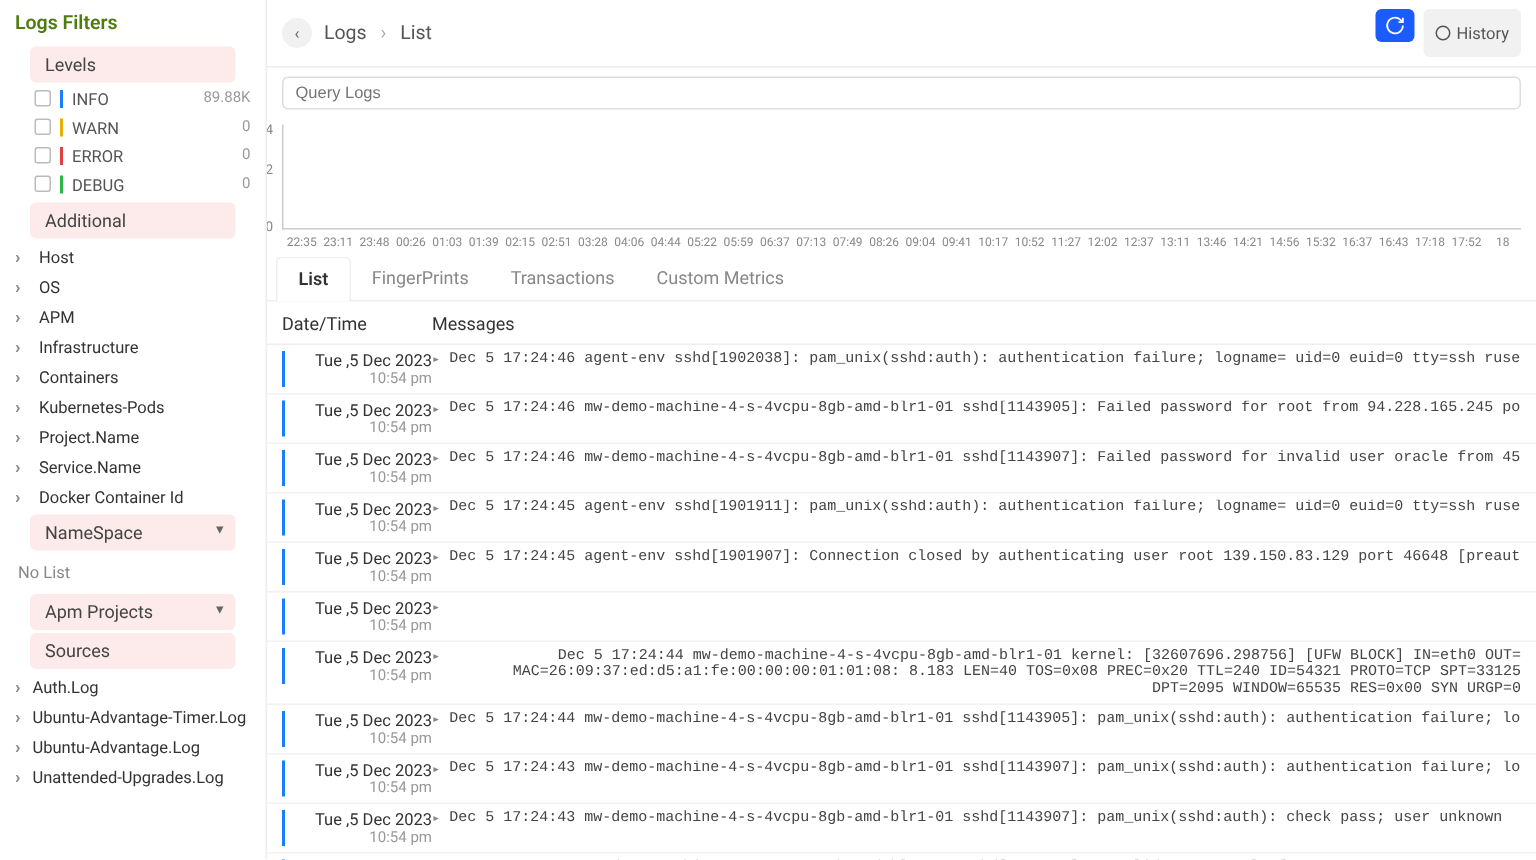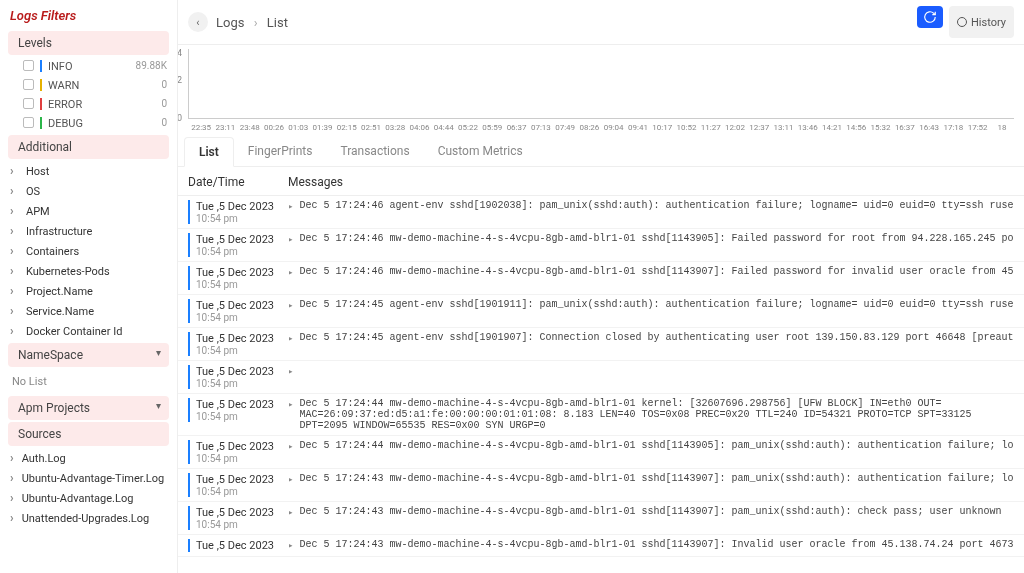--- a/index.html
+++ b/index.html
@@ -1,22 +1,22 @@
 <!DOCTYPE html>
 <html><head>
 <meta charset="utf-8">
 <style>
 * { margin:0; padding:0; box-sizing:border-box; }
 body { font-family: -apple-system, BlinkMacSystemFont, "Segoe UI", Roboto, sans-serif; font-size:12px; color:#333; background:#fff; width:1024px; height:573px; overflow:hidden; }
 .layout { display:flex; width:100%; height:100%; }
 
 
 .sidebar { width:178px; flex-shrink:0; border-right:1px solid #eee; overflow-y:auto; overflow-x:hidden; background:#fff; }
-.sb-title { font-size:13px; font-weight:600; padding:8px 10px 6px; color:#b91c1c;font-style:italic; }
-.sb-section { background:#fdeaea; color:#444; font-size:12px; padding:5px 10px; margin:2px 8px; border-radius:4px; position:relative; }
+.sb-title { font-size:13px; font-weight:600; padding:8px 10px 6px; color:#4d7c0f; }
+.sb-section { background:#fdeaea; color:#444; font-size:12px; padding:5px 10px; margin:2px 20px; border-radius:4px; position:relative; }
 .sb-section.collapsible::after { content:"▾"; position:absolute; right:8px; top:4px; font-size:10px; color:#666; }
 .lvl-row { display:flex; align-items:flex-start; padding:3px 10px; font-size:11px; color:#555;margin-left:13px; }
 .lvl-row .cb { width:11px; height:11px; border:1px solid #bbb; border-radius:2px; margin-right:6px; }
 .lvl-row .bar { width:2px; height:12px; margin-right:6px; }
 .lvl-row .cnt { margin-left:auto; color:#999; font-size:10px; }
 .add-row { display:flex; align-items:center; padding:3px 10px; font-size:11px; color:#333; cursor:pointer; }
 .add-row::before { content:"›"; color:#888; margin-right:8px; font-size:12px; font-weight:bold; transform:rotate(0deg); display:inline-block; width:8px; }
 .src-row { display:flex; align-items:center; padding:3px 10px; font-size:11px; color:#333; }
 .src-row::before { content:"›"; color:#888; margin-right:8px; font-size:12px; font-weight:bold; }
 .nodata { padding:6px 12px; color:#888; font-size:11px; }
@@ -45,21 +45,21 @@
 .chart .xticks span { flex:1; text-align:center; }
 
 .tabs { display:flex; border-bottom:1px solid #eee; margin-top:16px; padding:0 6px; }
 .tab { padding:7px 14px; font-size:12px; color:#888; cursor:pointer; }
 .tab.active { color:#333; font-weight:600; background:#fff; border:1px solid #eee; border-bottom:1px solid #fff; border-radius:4px 4px 0 0; margin-bottom:-1px; }
 
 .log-head { display:flex; padding:8px 10px 6px; font-weight:400; font-size:12px; color:#333; border-bottom:1px solid #eee; }
 .col-dt { width:100px; flex-shrink:0; }
 .col-msg { flex:1; }
 
-.log-body { flex:1; overflow:auto; }
+.log-body { flex:1; overflow:auto;text-align:right; }
 .log-row { display:flex; border-bottom:1px solid #f2f2f2; padding:4px 10px; align-items:flex-start; }
 .log-row .dt-col { width:100px; flex-shrink:0; border-left:2px solid #1a7fff; padding-left:6px; }
 .log-row .d1 { font-size:11px; color:#333; }
 .log-row .d2 { font-size:10px; color:#999; }
 .log-row .msg-col { flex:1; display:flex; align-items:flex-start; font-family: "SFMono-Regular", Consolas, "Liberation Mono", Menlo, monospace; font-size:10px; color:#444; white-space:nowrap; overflow:hidden; }
 .log-row .caret { margin-right:6px; color:#888; font-size:9px; padding-top:1px; }
 .log-row .msg { overflow:hidden; text-overflow:clip; }
 .log-row .msg.wrap { white-space:normal; }
 </style>
 </head>
@@ -167,20 +167,23 @@
               <path d="M21 12a9 9 0 1 1-3-6.7L21 8"></path>
               <polyline points="21 3 21 8 16 8"></polyline>
             </svg>
         </div>
         <div class="btn-hist">
           <span>History</span>
         </div>
       </div>
     </div>
 
+    <div class="query-wrap">
+      <input class="query-box" placeholder="Query Logs" style="">
+    </div>
 
     <div class="chart">
       <span class="ytick yt4">4</span>
       <span class="ytick yt2">2</span>
       <span class="ytick yt0">0</span>
       <div class="xticks" id="xticks">
           <span>22:35</span>
           <span>23:11</span>
           <span>23:48</span>
           <span>00:26</span>

